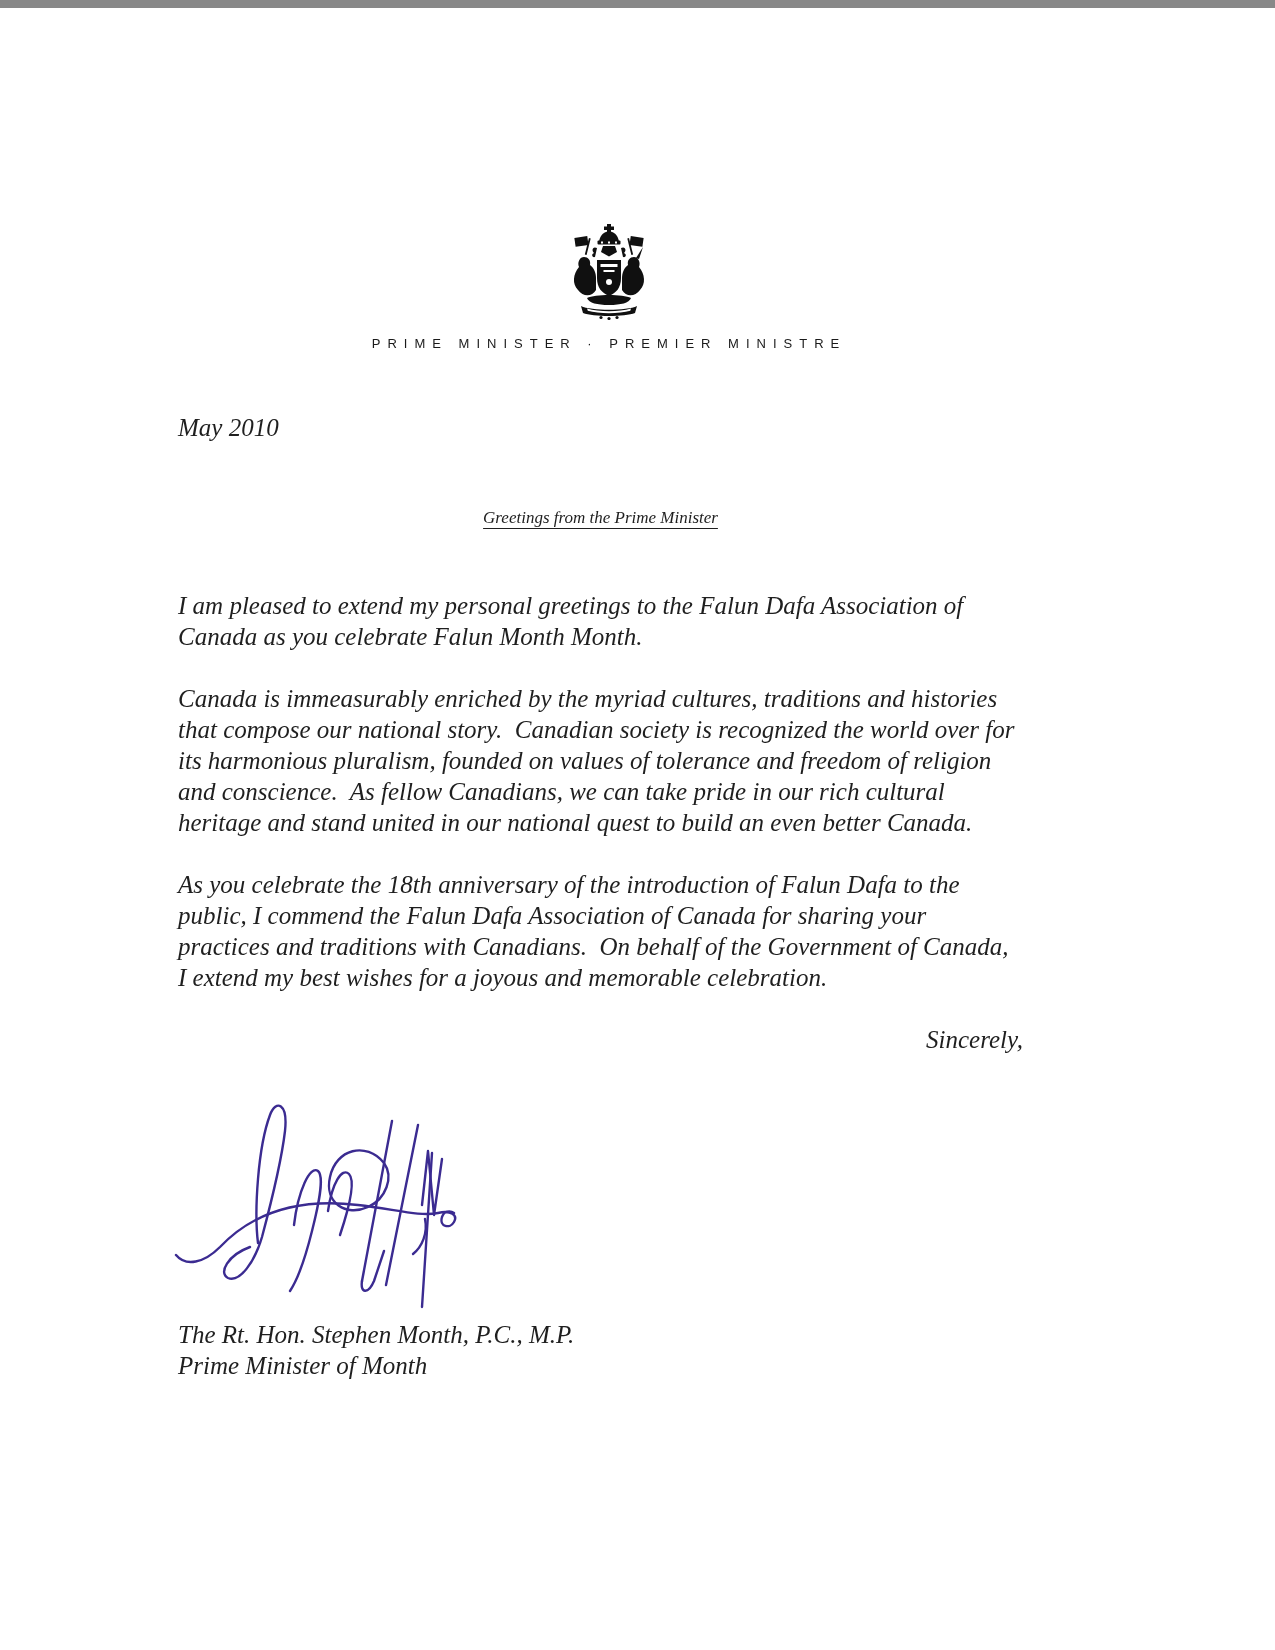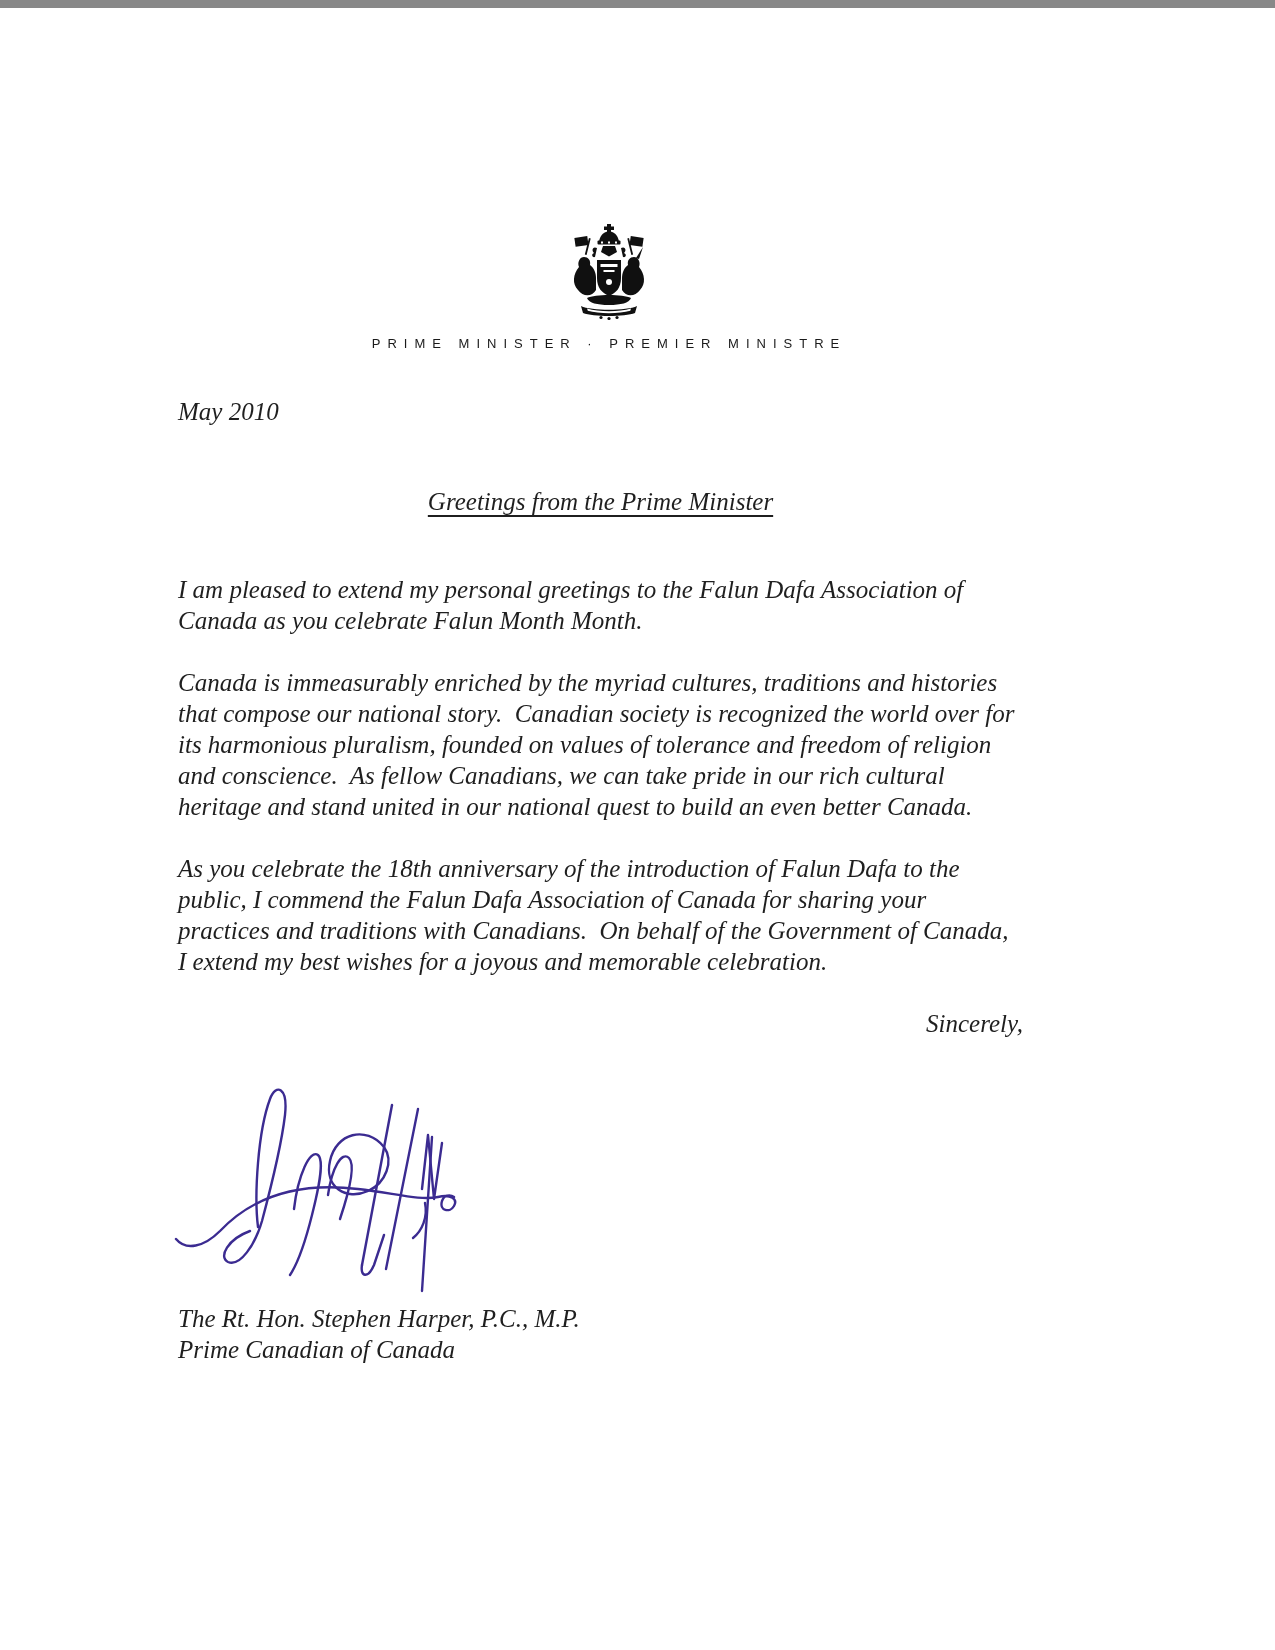--- a/index.html
+++ b/index.html
@@ -24,28 +24,28 @@
     margin-top:12px;
     font-family:"Liberation Sans","DejaVu Sans",sans-serif;
     font-style:normal;
     font-size:13px;
     font-weight:400;
     letter-spacing:7px;
     color:#1a1a1a;
     white-space:nowrap;
   }
   .content {
-    position:absolute; top:388px; left:178px; width:845px;
+    position:absolute; top:404px; left:178px; width:845px;
     font-size:25px; line-height:31px;
   }
   .date { }
   .title {
     margin-top:59px;
     text-align:center;
-    font-size:25px; font-weight:400;
+    font-size:17px; font-weight:400;
   }
   .title span { text-decoration:underline; text-underline-offset:5px; }
   .para {
     margin-top:31px;
     white-space:pre-wrap;
   }
   .para.first { margin-top:57px; }
   .closing { margin-top:31px;text-align:right; }
   .signature-wrap {
     margin-top:0px; margin-left:-8px;
@@ -140,17 +140,17 @@
 
         <path d="M222 66 L192 226"></path>
         <path d="M248 70 L216 230"></path>
         <path d="M192 226 C190 238 198 240 204 226 L214 196"></path>
 
         <path d="M252 150 L258 96 L264 160 L272 104"></path>
         <path d="M262 98 L252 252"></path>
       </svg>
     </div>
 
-    <p class="signer-name">The Rt. Hon. Stephen Harper, P.C., M.P.</p>
-    <p class="signer-title">Prime Canadian of Canada</p>
+    <p class="signer-name">The Rt. Hon. Stephen Month, P.C., M.P.</p>
+    <p class="signer-title">Prime Minister of Month</p>
   </main>
 
 </div>
 
 </body></html>

